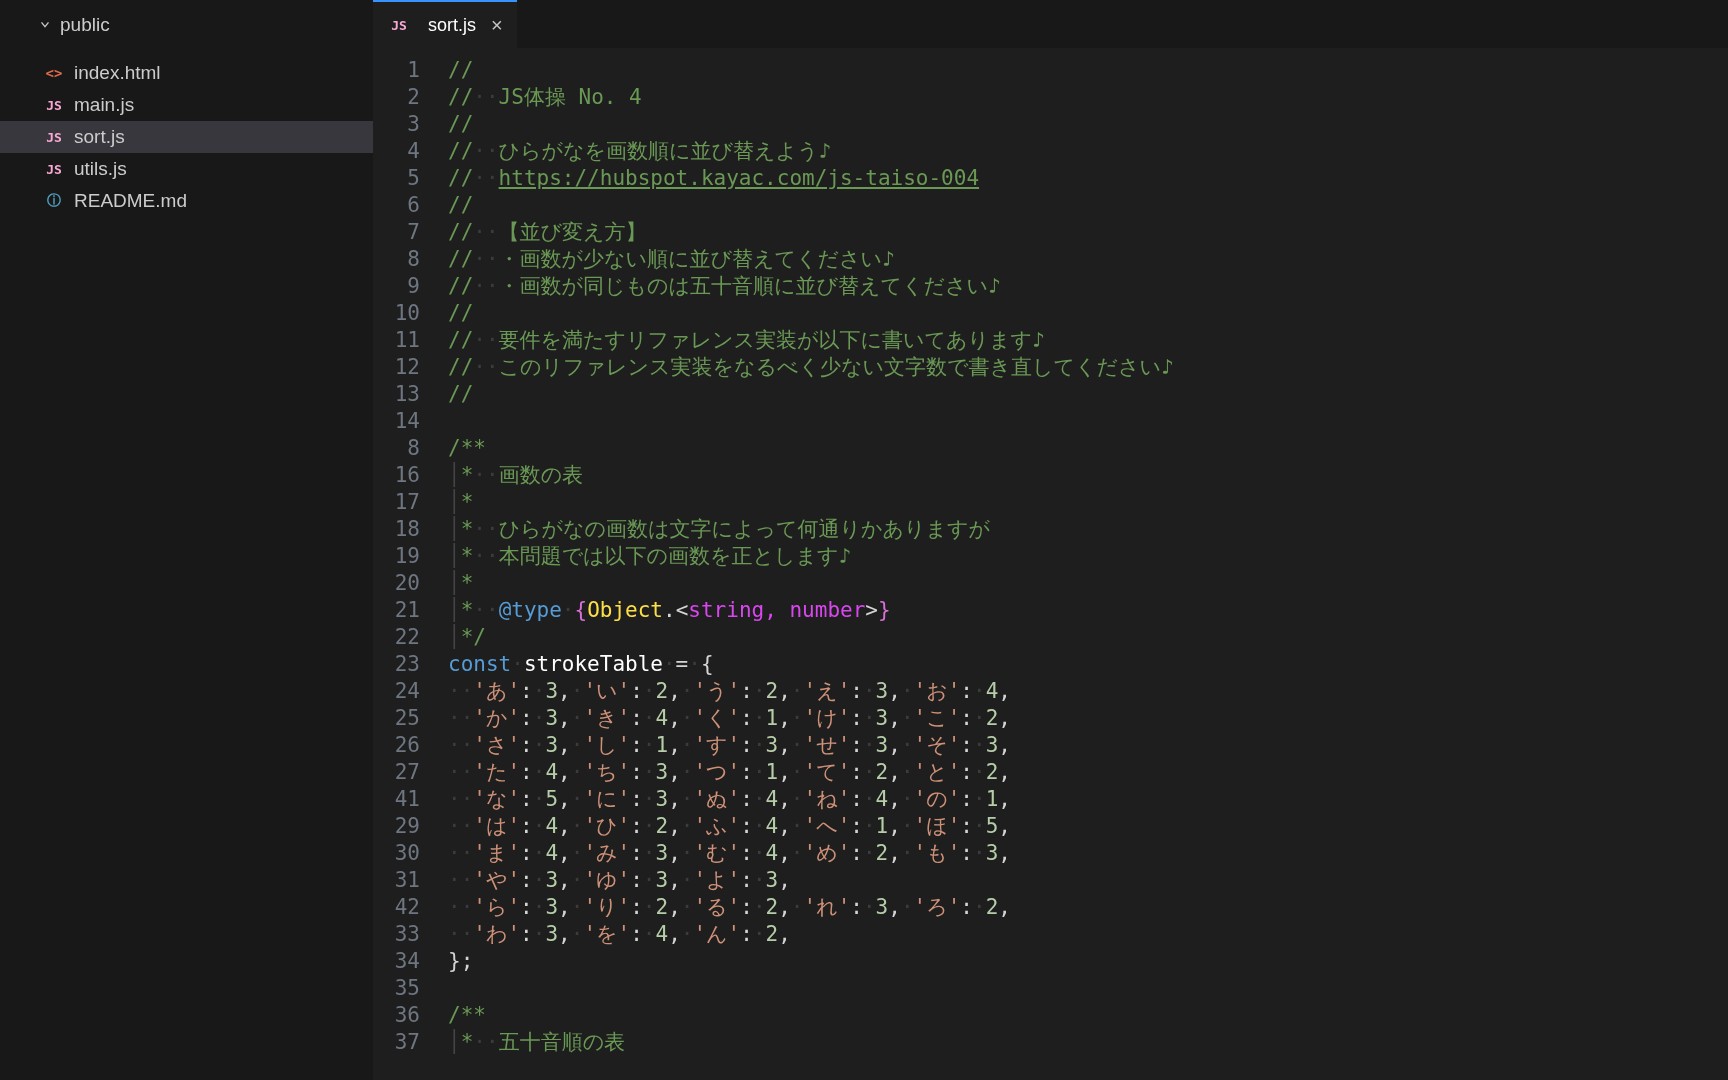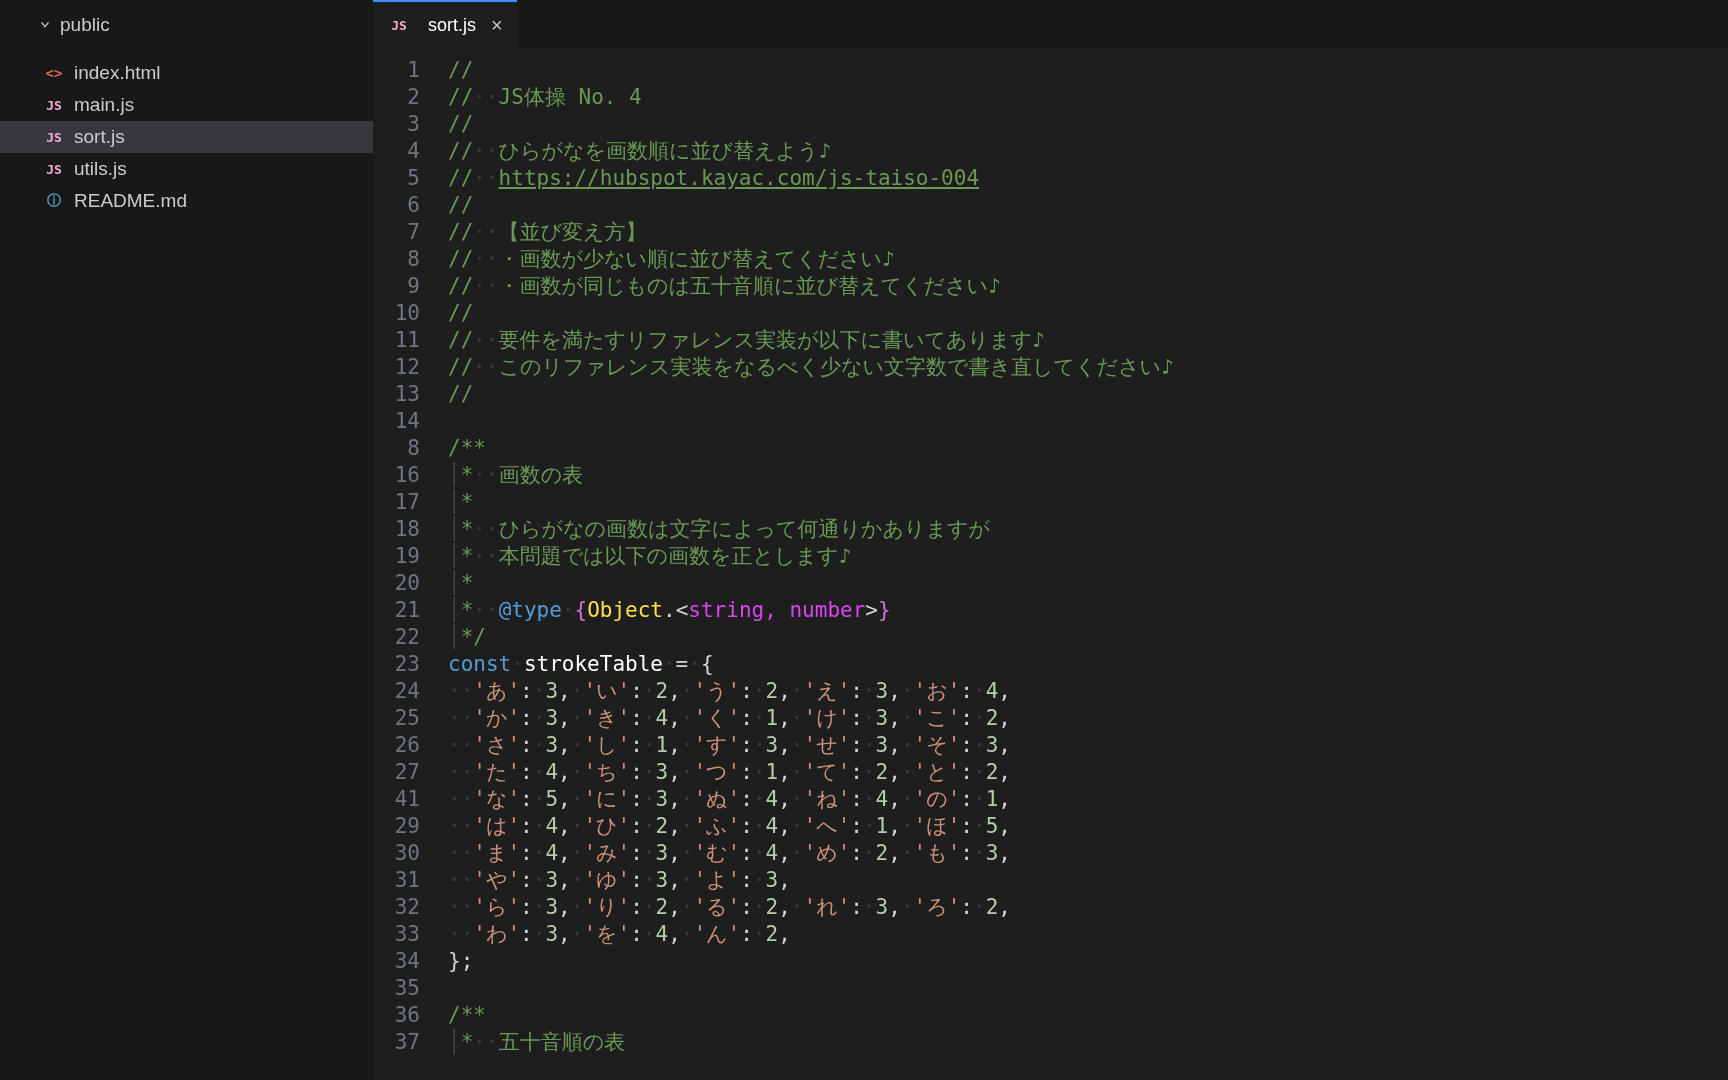--- a/index.html
+++ b/index.html
@@ -212,21 +212,21 @@
           <div>22</div>
           <div>23</div>
           <div>24</div>
           <div>25</div>
           <div>26</div>
           <div>27</div>
           <div>41</div>
           <div>29</div>
           <div>30</div>
           <div>31</div>
-          <div>32</div>
+          <div>42</div>
           <div>33</div>
           <div>34</div>
           <div>35</div>
           <div>36</div>
           <div>37</div>
         </div>
       <div class="code" id="code"><div class="line"><span class="cm">//</span></div><div class="line"><span class="cm">//</span><span class="dot">·</span><span class="dot">·</span><span class="cm">JS体操 No. 4</span></div><div class="line"><span class="cm">//</span></div><div class="line"><span class="cm">//</span><span class="dot">·</span><span class="dot">·</span><span class="cm">ひらがなを画数順に並び替えよう♪</span></div><div class="line"><span class="cm">//</span><span class="dot">·</span><span class="dot">·</span><span class="cm u">https://hubspot.kayac.com/js-taiso-004</span></div><div class="line"><span class="cm">//</span></div><div class="line"><span class="cm">//</span><span class="dot">·</span><span class="dot">·</span><span class="cm">【並び変え方】</span></div><div class="line"><span class="cm">//</span><span class="dot">·</span><span class="dot">·</span><span class="cm">・画数が少ない順に並び替えてください♪</span></div><div class="line"><span class="cm">//</span><span class="dot">·</span><span class="dot">·</span><span class="cm">・画数が同じものは五十音順に並び替えてください♪</span></div><div class="line"><span class="cm">//</span></div><div class="line"><span class="cm">//</span><span class="dot">·</span><span class="dot">·</span><span class="cm">要件を満たすリファレンス実装が以下に書いてあります♪</span></div><div class="line"><span class="cm">//</span><span class="dot">·</span><span class="dot">·</span><span class="cm">このリファレンス実装をなるべく少ない文字数で書き直してください♪</span></div><div class="line"><span class="cm">//</span></div><div class="line"></div><div class="line"><span class="cm">/**</span></div><div class="line"><span class="docbar">│</span><span class="cm">*</span><span class="dot">·</span><span class="dot">·</span><span class="cm">画数の表</span></div><div class="line"><span class="docbar">│</span><span class="cm">*</span></div><div class="line"><span class="docbar">│</span><span class="cm">*</span><span class="dot">·</span><span class="dot">·</span><span class="cm">ひらがなの画数は文字によって何通りかありますが</span></div><div class="line"><span class="docbar">│</span><span class="cm">*</span><span class="dot">·</span><span class="dot">·</span><span class="cm">本問題では以下の画数を正とします♪</span></div><div class="line"><span class="docbar">│</span><span class="cm">*</span></div><div class="line"><span class="docbar">│</span><span class="cm">*</span><span class="dot">·</span><span class="dot">·</span><span class="tag">@type</span><span class="dot">·</span><span class="br">{</span><span class="typ">Object</span><span class="pn">.&lt;</span><span class="lt">string, number</span><span class="pn">&gt;</span><span class="br">}</span></div><div class="line"><span class="docbar">│</span><span class="cm">*/</span></div><div class="line"><span class="kw">const</span><span class="dot">·</span><span class="fn">strokeTable</span><span class="dot">·</span><span class="pn">=</span><span class="dot">·</span><span class="pn">{</span></div><div class="line"><span class="dot">·</span><span class="dot">·</span><span class="str">'あ'</span><span class="pn">:</span><span class="dot">·</span><span class="num">3</span><span class="pn">,</span><span class="dot">·</span><span class="str">'い'</span><span class="pn">:</span><span class="dot">·</span><span class="num">2</span><span class="pn">,</span><span class="dot">·</span><span class="str">'う'</span><span class="pn">:</span><span class="dot">·</span><span class="num">2</span><span class="pn">,</span><span class="dot">·</span><span class="str">'え'</span><span class="pn">:</span><span class="dot">·</span><span class="num">3</span><span class="pn">,</span><span class="dot">·</span><span class="str">'お'</span><span class="pn">:</span><span class="dot">·</span><span class="num">4</span><span class="pn">,</span></div><div class="line"><span class="dot">·</span><span class="dot">·</span><span class="str">'か'</span><span class="pn">:</span><span class="dot">·</span><span class="num">3</span><span class="pn">,</span><span class="dot">·</span><span class="str">'き'</span><span class="pn">:</span><span class="dot">·</span><span class="num">4</span><span class="pn">,</span><span class="dot">·</span><span class="str">'く'</span><span class="pn">:</span><span class="dot">·</span><span class="num">1</span><span class="pn">,</span><span class="dot">·</span><span class="str">'け'</span><span class="pn">:</span><span class="dot">·</span><span class="num">3</span><span class="pn">,</span><span class="dot">·</span><span class="str">'こ'</span><span class="pn">:</span><span class="dot">·</span><span class="num">2</span><span class="pn">,</span></div><div class="line"><span class="dot">·</span><span class="dot">·</span><span class="str">'さ'</span><span class="pn">:</span><span class="dot">·</span><span class="num">3</span><span class="pn">,</span><span class="dot">·</span><span class="str">'し'</span><span class="pn">:</span><span class="dot">·</span><span class="num">1</span><span class="pn">,</span><span class="dot">·</span><span class="str">'す'</span><span class="pn">:</span><span class="dot">·</span><span class="num">3</span><span class="pn">,</span><span class="dot">·</span><span class="str">'せ'</span><span class="pn">:</span><span class="dot">·</span><span class="num">3</span><span class="pn">,</span><span class="dot">·</span><span class="str">'そ'</span><span class="pn">:</span><span class="dot">·</span><span class="num">3</span><span class="pn">,</span></div><div class="line"><span class="dot">·</span><span class="dot">·</span><span class="str">'た'</span><span class="pn">:</span><span class="dot">·</span><span class="num">4</span><span class="pn">,</span><span class="dot">·</span><span class="str">'ち'</span><span class="pn">:</span><span class="dot">·</span><span class="num">3</span><span class="pn">,</span><span class="dot">·</span><span class="str">'つ'</span><span class="pn">:</span><span class="dot">·</span><span class="num">1</span><span class="pn">,</span><span class="dot">·</span><span class="str">'て'</span><span class="pn">:</span><span class="dot">·</span><span class="num">2</span><span class="pn">,</span><span class="dot">·</span><span class="str">'と'</span><span class="pn">:</span><span class="dot">·</span><span class="num">2</span><span class="pn">,</span></div><div class="line"><span class="dot">·</span><span class="dot">·</span><span class="str">'な'</span><span class="pn">:</span><span class="dot">·</span><span class="num">5</span><span class="pn">,</span><span class="dot">·</span><span class="str">'に'</span><span class="pn">:</span><span class="dot">·</span><span class="num">3</span><span class="pn">,</span><span class="dot">·</span><span class="str">'ぬ'</span><span class="pn">:</span><span class="dot">·</span><span class="num">4</span><span class="pn">,</span><span class="dot">·</span><span class="str">'ね'</span><span class="pn">:</span><span class="dot">·</span><span class="num">4</span><span class="pn">,</span><span class="dot">·</span><span class="str">'の'</span><span class="pn">:</span><span class="dot">·</span><span class="num">1</span><span class="pn">,</span></div><div class="line"><span class="dot">·</span><span class="dot">·</span><span class="str">'は'</span><span class="pn">:</span><span class="dot">·</span><span class="num">4</span><span class="pn">,</span><span class="dot">·</span><span class="str">'ひ'</span><span class="pn">:</span><span class="dot">·</span><span class="num">2</span><span class="pn">,</span><span class="dot">·</span><span class="str">'ふ'</span><span class="pn">:</span><span class="dot">·</span><span class="num">4</span><span class="pn">,</span><span class="dot">·</span><span class="str">'へ'</span><span class="pn">:</span><span class="dot">·</span><span class="num">1</span><span class="pn">,</span><span class="dot">·</span><span class="str">'ほ'</span><span class="pn">:</span><span class="dot">·</span><span class="num">5</span><span class="pn">,</span></div><div class="line"><span class="dot">·</span><span class="dot">·</span><span class="str">'ま'</span><span class="pn">:</span><span class="dot">·</span><span class="num">4</span><span class="pn">,</span><span class="dot">·</span><span class="str">'み'</span><span class="pn">:</span><span class="dot">·</span><span class="num">3</span><span class="pn">,</span><span class="dot">·</span><span class="str">'む'</span><span class="pn">:</span><span class="dot">·</span><span class="num">4</span><span class="pn">,</span><span class="dot">·</span><span class="str">'め'</span><span class="pn">:</span><span class="dot">·</span><span class="num">2</span><span class="pn">,</span><span class="dot">·</span><span class="str">'も'</span><span class="pn">:</span><span class="dot">·</span><span class="num">3</span><span class="pn">,</span></div><div class="line"><span class="dot">·</span><span class="dot">·</span><span class="str">'や'</span><span class="pn">:</span><span class="dot">·</span><span class="num">3</span><span class="pn">,</span><span class="dot">·</span><span class="str">'ゆ'</span><span class="pn">:</span><span class="dot">·</span><span class="num">3</span><span class="pn">,</span><span class="dot">·</span><span class="str">'よ'</span><span class="pn">:</span><span class="dot">·</span><span class="num">3</span><span class="pn">,</span></div><div class="line"><span class="dot">·</span><span class="dot">·</span><span class="str">'ら'</span><span class="pn">:</span><span class="dot">·</span><span class="num">3</span><span class="pn">,</span><span class="dot">·</span><span class="str">'り'</span><span class="pn">:</span><span class="dot">·</span><span class="num">2</span><span class="pn">,</span><span class="dot">·</span><span class="str">'る'</span><span class="pn">:</span><span class="dot">·</span><span class="num">2</span><span class="pn">,</span><span class="dot">·</span><span class="str">'れ'</span><span class="pn">:</span><span class="dot">·</span><span class="num">3</span><span class="pn">,</span><span class="dot">·</span><span class="str">'ろ'</span><span class="pn">:</span><span class="dot">·</span><span class="num">2</span><span class="pn">,</span></div><div class="line"><span class="dot">·</span><span class="dot">·</span><span class="str">'わ'</span><span class="pn">:</span><span class="dot">·</span><span class="num">3</span><span class="pn">,</span><span class="dot">·</span><span class="str">'を'</span><span class="pn">:</span><span class="dot">·</span><span class="num">4</span><span class="pn">,</span><span class="dot">·</span><span class="str">'ん'</span><span class="pn">:</span><span class="dot">·</span><span class="num">2</span><span class="pn">,</span></div><div class="line"><span class="pn">};</span></div><div class="line"></div><div class="line"><span class="cm">/**</span></div><div class="line"><span class="docbar">│</span><span class="cm">*</span><span class="dot">·</span><span class="dot">·</span><span class="cm">五十音順の表</span></div></div>
     </div>
   </div>
 

